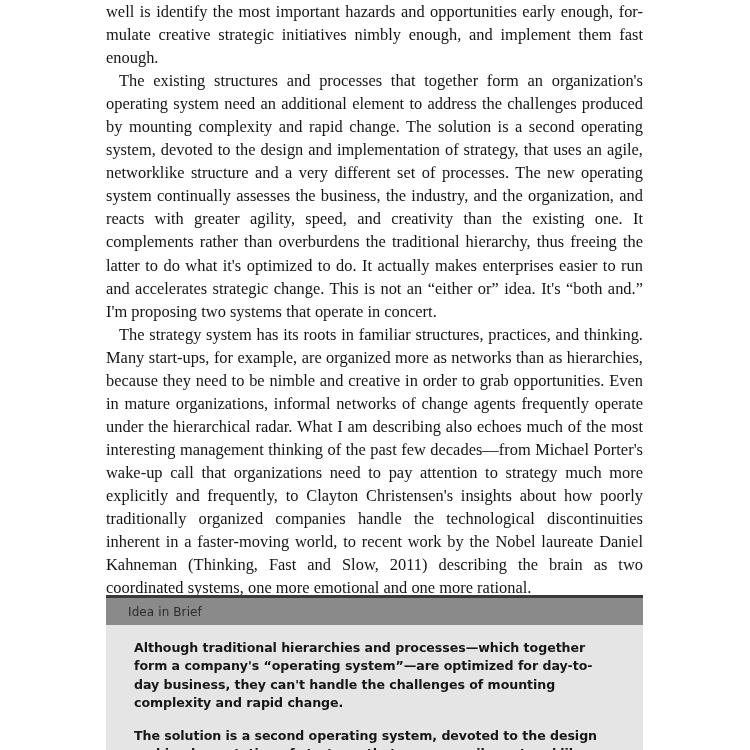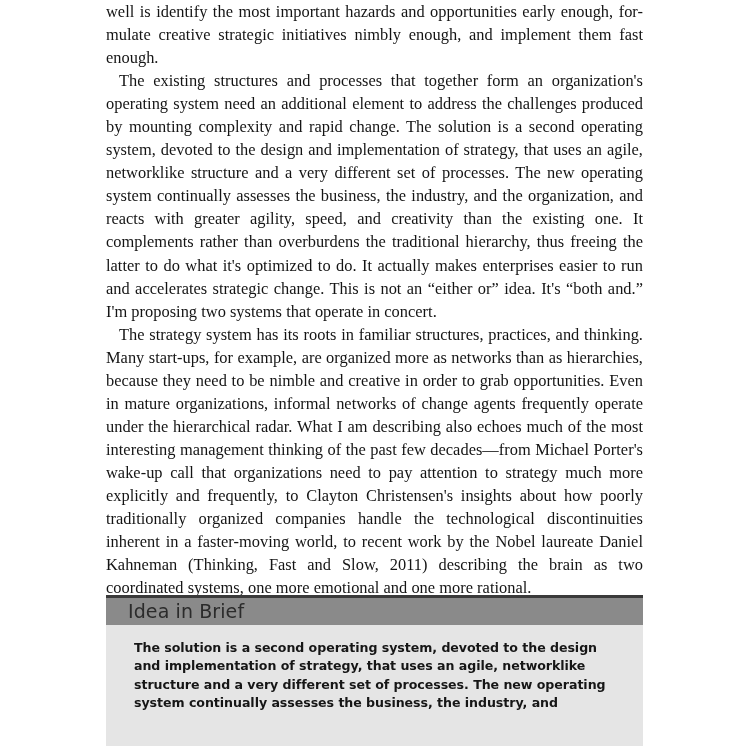--- a/index.html
+++ b/index.html
@@ -68,21 +68,21 @@
     border-top: 3px solid #3a3a3a;
     height: 30px;
     box-sizing: border-box;
     display: flex;
     align-items: center;
     padding-left: 22px;
   }
 
   .brief-header-title {
     font-family: "DejaVu Sans", "Liberation Sans", sans-serif;
-    font-size: 19px;
+    font-size: 12px;
     font-weight: 400;
     color: #2b2b2b;
     letter-spacing: 0.1px;
     line-height: 1;
   }
 
   .brief-body {
     background: #e5e5e5;
     padding: 14px 30px 10px 28px;
     box-sizing: border-box;
@@ -119,18 +119,19 @@
 
   </div>
 
   <div class="brief-box">
 
     <div class="brief-header">
       <span class="brief-header-title">Idea in Brief</span>
     </div>
 
     <div class="brief-body">
+      <p class="brief-par">Although traditional hierarchies and processes—which together form a company's “operating system”—are optimized for day-to-day business, they can't handle the challenges of mounting complexity and rapid change.</p>
       <p class="brief-par">The solution is a second operating system, devoted to the design and implementation of strategy, that uses an agile, networklike structure and a very different set of processes. The new operating system continually assesses the business, the industry, and</p>
     </div>
 
   </div>
 
 </div>
 
 </body></html>

